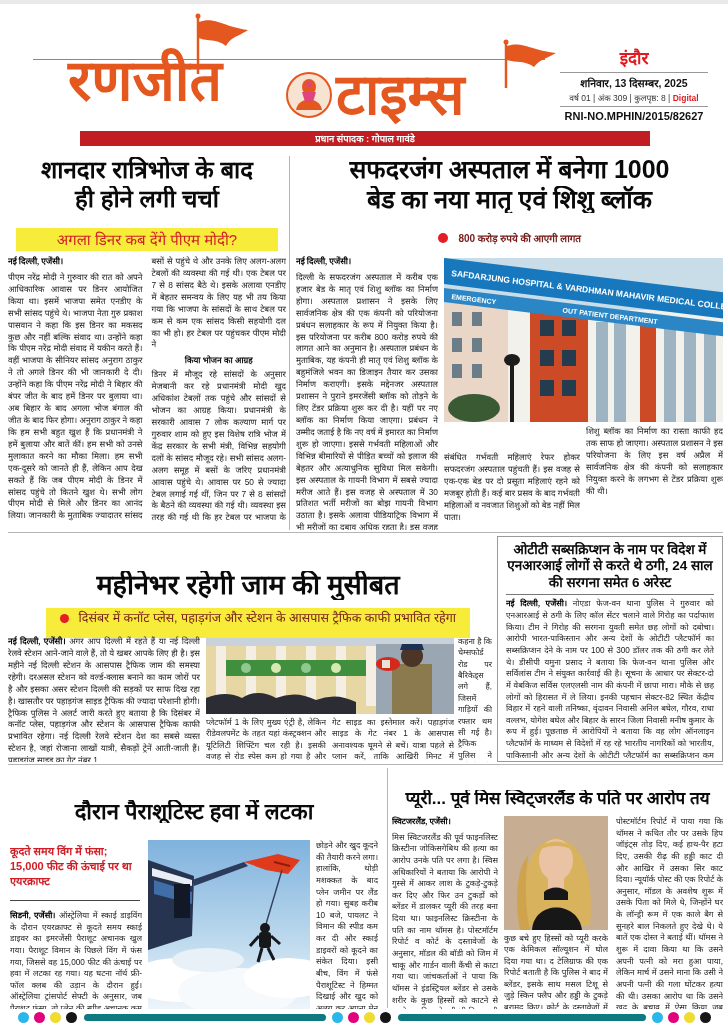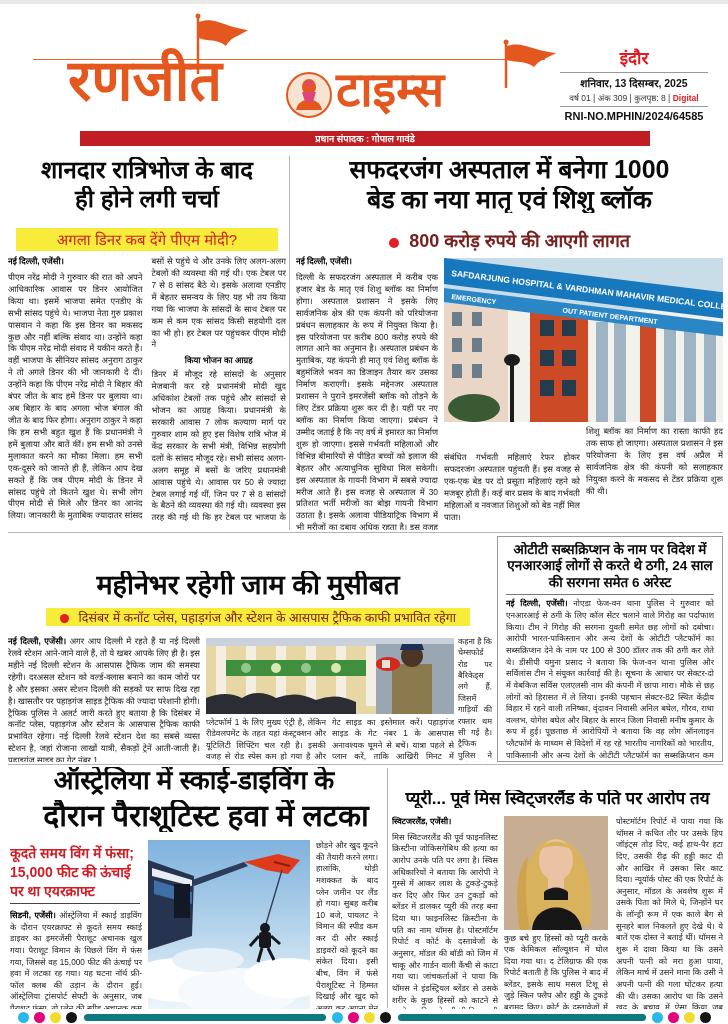--- a/index.html
+++ b/index.html
@@ -1,21 +1,21 @@
 <!DOCTYPE html>
 <html><head>
 <meta charset="utf-8">
 <style>
   html,body{margin:0;padding:0;background:#e9e9e9;}
   .page{position:relative;width:728px;height:1024px;background:#ffffff;margin:4px auto;
         font-family:"Liberation Sans","DejaVu Sans",sans-serif;overflow:hidden;}
   .abs{position:absolute;}
   .hl{font-weight:bold;color:#0a0a0a;text-align:center;line-height:1.06;overflow:hidden;white-space:nowrap;}
   .body-text{font-size:8.4px;line-height:1.42;text-align:justify;color:#1d1d1d;overflow:hidden;}
-  .dl{font-weight:bold;color:#000;}
+  .dl{font-weight:bold;color:#000;font-family:Liberation Serif, serif;}
   .cols2{column-count:2;column-gap:9px;}
   .kicker-y{background:#f8ec3a;color:#d01f26;font-weight:normal;text-align:center;overflow:hidden;white-space:nowrap;}
   .kicker-dark{color:#77201d;font-weight:bold;}
   .bullet{display:inline-block;width:10px;height:10px;border-radius:50%;background:#e31e24;vertical-align:middle;margin-right:6px;}
   .rule-h{background:#b5b5b5;height:1px;}
   .rule-v{background:#b5b5b5;width:1px;}
   .crosshead{font-weight:bold;text-align:center;color:#111;margin:2px 0;}
   .photo{overflow:hidden;background:#dfe8ee;}
   .caption{font-size:8.2px;line-height:1.4;text-align:justify;color:#222;overflow:hidden;}
   .masthead-logo{color:#e4581f;font-weight:bold;white-space:nowrap;overflow:visible;}
@@ -46,32 +46,32 @@
     <div class="abs masthead-logo" style="left:68px;top:48px;font-size:57px;line-height:1;">रणजीत</div>
 
     <svg class="abs" style="left:286px;top:68px;" width="46" height="46" viewBox="0 0 46 46">
       <circle cx="23" cy="23" r="22" fill="#f6e3d2" stroke="#e4581f" stroke-width="2"></circle>
       <ellipse cx="23" cy="15" rx="7" ry="8" fill="#e4581f"></ellipse>
       <path d="M10 38 C12 24, 34 24, 36 38 Z" fill="#e4581f"></path>
       <path d="M16 20 L30 20 L27 30 L19 30 Z" fill="#e0447c"></path>
       <circle cx="23" cy="12" r="3" fill="#e0447c"></circle>
     </svg>
 
-    <div class="abs masthead-logo" style="left:336px;top:62px;font-size:48px;line-height:1;">टाइम्स</div>
+    <div class="abs masthead-logo" style="left:336px;top:62px;font-size:57px;line-height:1;">टाइम्स</div>
 
     <div class="abs info" style="left:548px;top:42px;width:172px;">
       <div style="color:#e11a21;font-weight:bold;font-size:17px;">इंदौर</div>
       <div style="height:1px;background:#999;margin:3px 12px;"></div>
       <div style="font-weight:bold;font-size:10.5px;color:#111;">शनिवार, 13 दिसम्बर, 2025</div>
       <div style="font-size:8.5px;color:#333;margin-top:2px;">
         <span>वर्ष 01 | अंक 309 | कुलपृष्ठ: 8 |</span>
         <span style="color:#e11a21;font-weight:bold;">Digital</span>
       </div>
       <div style="height:1px;background:#999;margin:3px 12px;"></div>
-      <div style="font-weight:bold;font-size:11px;color:#111;">RNI-NO.MPHIN/2024/64585</div>
+      <div style="font-weight:bold;font-size:11px;color:#111;">RNI-NO.MPHIN/2015/82627</div>
     </div>
 
     <div class="abs" style="left:80px;top:127px;width:570px;height:15px;background:#c01e22;">
       <div style="color:#fff;font-weight:bold;font-size:9.5px;line-height:15px;text-align:center;border-radius:6px;">प्रधान संपादक : गोपाल गावंडे</div>
     </div>
   </div>
 
   <div class="abs rule-v" style="left:289px;top:152px;height:374px;"></div>
   <div class="abs rule-h" style="left:8px;top:528px;width:715px;"></div>
   <div class="abs rule-h" style="left:8px;top:760px;width:715px;"></div>
@@ -86,21 +86,21 @@
     <p class="dl">नई दिल्ली, एजेंसी।</p>
     <p>पीएम नरेंद्र मोदी ने गुरुवार की रात को अपने आधिकारिक आवास पर डिनर आयोजित किया था। इसमें भाजपा समेत एनडीए के सभी सांसद पहुंचे थे। भाजपा नेता गुरु प्रकाश पासवान ने कहा कि इस डिनर का मकसद कुछ और नहीं बल्कि संवाद था। उन्होंने कहा कि पीएम नरेंद्र मोदी संवाद में यकीन करते हैं। वहीं भाजपा के सीनियर सांसद अनुराग ठाकुर ने तो अगले डिनर की भी जानकारी दे दी। उन्होंने कहा कि पीएम नरेंद्र मोदी ने बिहार की बंपर जीत के बाद हमें डिनर पर बुलाया था। अब बिहार के बाद अगला भोज बंगाल की जीत के बाद फिर होगा। अनुराग ठाकुर ने कहा कि हम सभी बहुत खुश हैं कि प्रधानमंत्री ने हमें बुलाया और बातें कीं। हम सभी को उनसे मुलाकात करने का मौका मिला। हम सभी एक-दूसरे को जानते ही हैं, लेकिन आप देख सकते हैं कि जब पीएम मोदी के डिनर में सांसद पहुंचे तो कितने खुश थे। सभी लोग पीएम मोदी से मिले और डिनर का आनंद लिया। जानकारी के मुताबिक ज्यादातर सांसद बसों से पहुंचे थे और उनके लिए अलग-अलग टेबलों की व्यवस्था की गई थी। एक टेबल पर 7 से 8 सांसद बैठे थे। इसके अलावा एनडीए में बेहतर समन्वय के लिए यह भी तय किया गया कि भाजपा के सांसदों के साथ टेबल पर कम से कम एक सांसद किसी सहयोगी दल का भी हो। हर टेबल पर पहुंचकर पीएम मोदी ने</p>
     <p class="crosshead">किया भोजन का आग्रह</p>
     <p>डिनर में मौजूद रहे सांसदों के अनुसार मेजबानी कर रहे प्रधानमंत्री मोदी खुद अधिकांश टेबलों तक पहुंचे और सांसदों से भोजन का आग्रह किया। प्रधानमंत्री के सरकारी आवास 7 लोक कल्याण मार्ग पर गुरुवार शाम को हुए इस विशेष रात्रि भोज में केंद्र सरकार के सभी मंत्री, विभिन्न सहयोगी दलों के सांसद मौजूद रहे। सभी सांसद अलग-अलग समूह में बसों के जरिए प्रधानमंत्री आवास पहुंचे थे। आवास पर 50 से ज्यादा टेबल लगाई गई थीं, जिन पर 7 से 8 सांसदों के बैठने की व्यवस्था की गई थी। व्यवस्था इस तरह की गई थी कि हर टेबल पर भाजपा के साथ कम से कम सहयोगी दलों का एक सांसद जरूर मौजूद रहे। सूत्रों के अनुसार प्रधानमंत्री मोदी जिस टेबल पर बैठे थे उस पर पूर्व प्रधानमंत्री एचडी देवेगौड़ा और अन्य सहयोगी दलों के नेता भी मौजूद रहे। सांसदों ने आपस में विभिन्न मुद्दों पर चर्चा की। इनमें संसद के मुद्दे, सड़क के मुद्दे, राजनैतिक मुद्दे, चुनाव नतीजे और आने वाले चुनाव, विपक्षी दलों के मुद्दे भी शामिल रहे। पार्टी के एक प्रमुख नेता ने कहा कि आपसी संवाद, सहयोग और समन्वय को मजबूत करने के लिए यह बेहद महत्वपूर्ण पहल रही। खास बात यह रही कि पूरे कार्यक्रम में कोई भाषण नहीं हुआ और संवाद पर जोर रहा। लगभग 2 घंटे तक चले रात्रि भोज में राजग ने अपनी एकजुटता के प्रदर्शन के साथ साफ किया कि गठबंधन और मजबूती के साथ आगे बढ़ेगा।</p>
   </div>
 
   <div class="abs hl" style="left:296px;top:152px;width:427px;font-size:25px;">सफदरजंग अस्पताल में बनेगा 1000</div>
   <div class="abs hl" style="left:296px;top:182px;width:427px;font-size:25px;">बेड का नया मातृ एवं शिशु ब्लॉक</div>
   <div class="abs" style="left:296px;top:224px;width:427px;text-align:center;">
     <span class="bullet"></span>
-    <span class="kicker-dark" style="font-size:18px;">800 करोड़ रुपये की आएगी लागत</span>
+    <span class="kicker-dark" style="font-size:10px;">800 करोड़ रुपये की आएगी लागत</span>
   </div>
   <div class="abs body-text" style="left:296px;top:252px;width:142px;height:274px;">
     <p class="dl">नई दिल्ली, एजेंसी।</p>
     <p>दिल्ली के सफदरजंग अस्पताल में करीब एक हजार बेड के मातृ एवं शिशु ब्लॉक का निर्माण होगा। अस्पताल प्रशासन ने इसके लिए सार्वजनिक क्षेत्र की एक कंपनी को परियोजना प्रबंधन सलाहकार के रूप में नियुक्त किया है। इस परियोजना पर करीब 800 करोड़ रुपये की लागत आने का अनुमान है। अस्पताल प्रबंधन के मुताबिक, यह कंपनी ही मातृ एवं शिशु ब्लॉक के बहुमंजिले भवन का डिजाइन तैयार कर उसका निर्माण कराएगी। इसके मद्देनजर अस्पताल प्रशासन ने पुराने इमरजेंसी ब्लॉक को तोड़ने के लिए टेंडर प्रक्रिया शुरू कर दी है। यहीं पर नए ब्लॉक का निर्माण किया जाएगा। प्रबंधन ने उम्मीद जताई है कि नए वर्ष में इमारत का निर्माण शुरू हो जाएगा। इससे गर्भवती महिलाओं और विभिन्न बीमारियों से पीड़ित बच्चों को इलाज की बेहतर और अत्याधुनिक सुविधा मिल सकेगी। इस अस्पताल के गायनी विभाग में सबसे ज्यादा मरीज आते हैं। इस वजह से अस्पताल में 30 प्रतिशत भर्ती मरीजों का बोझ गायनी विभाग उठाता है। इसके अलावा पीडियाट्रिक विभाग में भी मरीजों का दबाव अधिक रहता है। इस वजह से इन दोनों विभागों को मिलाकर अस्पताल में करीब 640 बेड आवंटित हैं। इस अस्पताल में वर्ष भर में करीब 27 हजार प्रसव होता है। इस तरह प्रतिदिन औसतन 70 से 75 प्रसव होता है। इसका कारण यह है कि दिल्ली के अलावा एनसीआर से हाई रिस्क प्रेग्नेंसी से</p>
   </div>
 
   <div class="abs photo" style="left:444px;top:254px;width:279px;height:164px;">
     <svg width="279" height="164" viewBox="0 0 279 164">
       <rect width="279" height="164" fill="#c9dde9"></rect>
       <rect x="0" y="46" width="64" height="118" fill="#e9d6c6"></rect>
@@ -135,25 +135,25 @@
       </g>
       <ellipse cx="30" cy="150" rx="26" ry="14" fill="#3a5a34"></ellipse>
       <rect x="66" y="104" width="4" height="60" fill="#1c1c1c"></rect>
       <ellipse cx="68" cy="102" rx="8" ry="6" fill="#1c1c1c"></ellipse>
     </svg>
   </div>
   <div class="abs body-text" style="left:444px;top:448px;width:136px;height:104px;">
     <p>संबंधित गर्भवती महिलाएं रेफर होकर सफदरजंग अस्पताल पहुंचती हैं। इस वजह से एक-एक बेड पर दो प्रसूता महिलाएं रहने को मजबूर होती हैं। कई बार प्रसव के बाद गर्भवती महिलाओं व नवजात शिशुओं को बेड नहीं मिल पाता।</p>
   </div>
   <div class="abs body-text" style="left:586px;top:422px;width:137px;height:104px;">
-    <p>शिशु ब्लॉक का निर्माण का रास्ता काफी हद तक साफ हो जाएगा। अस्पताल प्रशासन ने इस परियोजना के लिए इस वर्ष अप्रैल में सार्वजनिक क्षेत्र की कंपनी को सलाहकार नियुक्त करने के मकसद से टेंडर प्रक्रिया शुरू की थी।</p>
+    <p>शिशु ब्लॉक का निर्माण का रास्ता काफी हद तक साफ हो जाएगा। अस्पताल प्रशासन ने इस परियोजना के लिए इस वर्ष अप्रैल में सार्वजनिक क्षेत्र की कंपनी को सलाहकार नियुक्त करने के लगभग से टेंडर प्रक्रिया शुरू की थी।</p>
   </div>
 
   <div class="abs hl" style="left:8px;top:567px;width:480px;font-size:27px;">महीनेभर रहेगी जाम की मुसीबत</div>
-  <div class="abs kicker-y" style="left:46px;top:604px;width:424px;height:18px;font-size:12.5px;line-height:21px;color:#77201d;">
+  <div class="abs kicker-y" style="left:46px;top:604px;width:424px;height:30px;font-size:12.5px;line-height:21px;color:#77201d;">
     <span class="bullet" style="width:9px;height:9px;"></span>
     <span>दिसंबर में कनॉट प्लेस, पहाड़गंज और स्टेशन के आसपास ट्रैफिक काफी प्रभावित रहेगा</span>
   </div>
   <div class="abs body-text" style="left:8px;top:632px;width:192px;height:126px;">
     <p><span class="dl">नई दिल्ली, एजेंसी।</span>
        <span>अगर आप दिल्ली में रहते हैं या नई दिल्ली रेलवे स्टेशन आने-जाने वाले हैं, तो ये खबर आपके लिए ही है। इस महीने नई दिल्ली स्टेशन के आसपास ट्रैफिक जाम की समस्या रहेगी। दरअसल स्टेशन को वर्ल्ड-क्लास बनाने का काम जोरों पर है और इसका असर स्टेशन दिल्ली की सड़कों पर साफ दिख रहा है। खासतौर पर पहाड़गंज साइड ट्रैफिक की ज्यादा परेशानी होगी। ट्रैफिक पुलिस ने अलर्ट जारी करते हुए बताया है कि दिसंबर में कनॉट प्लेस, पहाड़गंज और स्टेशन के आसपास ट्रैफिक काफी प्रभावित रहेगा। नई दिल्ली रेलवे स्टेशन देश का सबसे व्यस्त स्टेशन है, जहां रोजाना लाखों यात्री, सैकड़ों ट्रेनें आती-जाती हैं। पहाड़गंज साइड का गेट नंबर 1</span></p>
   </div>
 
   <div class="abs photo" style="left:206px;top:634px;width:248px;height:76px;">
     <svg width="248" height="76" viewBox="0 0 248 76">
@@ -190,23 +190,22 @@
   </div>
 
   <div class="abs" style="left:497px;top:532px;width:226px;height:226px;border:1px solid #9a9a9a;box-sizing:border-box;padding:5px 8px;overflow:hidden;">
     <div class="hl" style="font-size:13.5px;line-height:1.22;white-space:normal;border-bottom:1px solid #777;padding-bottom:3px;margin-bottom:3px;">ओटीटी सब्सक्रिप्शन के नाम पर विदेश में एनआरआई लोगों से करते थे ठगी, 24 साल की सरगना समेत 6 अरेस्ट</div>
     <div class="body-text" style="font-size:8.2px;">
       <span class="dl">नई दिल्ली, एजेंसी।</span>
       <span>नोएडा फेज-वन थाना पुलिस ने गुरुवार को एनआरआई से ठगी के लिए कॉल सेंटर चलाने वाले गिरोह का पर्दाफाश किया। टीम ने गिरोह की सरगना युवती समेत छह लोगों को दबोचा। आरोपी भारत-पाकिस्तान और अन्य देशों के ओटीटी प्लैटफॉर्म का सब्सक्रिप्शन देने के नाम पर 100 से 300 डॉलर तक की ठगी कर लेते थे। डीसीपी यमुना प्रसाद ने बताया कि फेज-वन थाना पुलिस और सर्विलांस टीम ने संयुक्त कार्रवाई की है। सूचना के आधार पर सेक्टर-दो में वेबकिज सर्विस एलएलसी नाम की कंपनी में छापा मारा। मौके से छह लोगों को हिरासत में ले लिया। इनकी पहचान सेक्टर-82 स्थित केंद्रीय विहार में रहने वाली तनिष्का, वृंदावन निवासी अनिल बघेल, गौरव, राधा वल्लभ, योगेश बघेल और बिहार के सारन जिला निवासी मनीष कुमार के रूप में हुई। पूछताछ में आरोपियों ने बताया कि वह लोग ऑनलाइन प्लैटफॉर्म के माध्यम से विदेशों में रह रहे भारतीय नागरिकों को भारतीय, पाकिस्तानी और अन्य देशों के ओटीटी प्लैटफॉर्म का सब्सक्रिप्शन कम दामों में अवैध रूप से उपलब्ध कराते हैं। आरोपी अपनी कंपनी के नाम पर विदेश में रहने वाले भारतीय नागरिकों को ओटीटी प्लैटफॉर्म के विभिन्न सब्सक्रिप्शन चैनलों के कंटेंट को बिना किसी लाइसेंस के रिकॉर्ड करते हैं। इसके बाद उसकी कॉपी को प्रसारित करते हैं, जैसे कि उपभोक्ता को वैध रूप से सब्सक्रिप्शन दिया जा रहा हो।</span>
     </div>
   </div>
 
-  <div class="abs hl" style="left:8px;top:763px;width:372px;font-size:26px;">ऑस्ट्रेलिया में स्काई-डाइविंग के</div>
-  <div class="abs hl" style="left:20px;top:796px;width:372px;font-size:30px;text-align:center;">दौरान पैराशूटिस्ट हवा में लटका</div>
-  <div class="abs" style="left:10px;top:840px;width:130px;color:#d01c24;font-weight:bold;font-size:14px;line-height:1.35;border-bottom:1px solid #444;padding-bottom:2px;overflow:hidden;">कूदते समय विंग में फंसा; 15,000 फीट की ऊंचाई पर था एयरक्राफ्ट</div>
+  <div class="abs hl" style="left:8px;top:796px;width:372px;font-size:22px;text-align:center;">दौरान पैराशूटिस्ट हवा में लटका</div>
+  <div class="abs" style="left:10px;top:840px;width:130px;color:#d01c24;font-weight:bold;font-size:11px;line-height:1.35;border-bottom:1px solid #444;padding-bottom:11px;overflow:hidden;">कूदते समय विंग में फंसा; 15,000 फीट की ऊंचाई पर था एयरक्राफ्ट</div>
   <div class="abs body-text" style="left:10px;top:906px;width:132px;height:99px;font-size:8.2px;">
     <p><span class="dl">सिडनी, एजेंसी।</span>
        <span>ऑस्ट्रेलिया में स्काई डाइविंग के दौरान एयरक्राफ्ट से कूदते समय स्काई डाइवर का इमरजेंसी पैराशूट अचानक खुल गया। पैराशूट विमान के पिछले विंग में फंस गया, जिससे वह 15,000 फीट की ऊंचाई पर हवा में लटका रह गया। यह घटना नॉर्थ फ्री-फॉल क्लब की उड़ान के दौरान हुई। ऑस्ट्रेलिया ट्रांसपोर्ट सेफ्टी के अनुसार, जब पैराशूट फंसा, तो प्लेन की स्पीड अचानक कम हो गई, जिससे पायलट को लगा कि प्लेन रुक गया है। इसी समय 13 पैराशूटिस्ट को एयरक्राफ्ट</span></p>
   </div>
 
   <div class="abs photo" style="left:148px;top:836px;width:162px;height:169px;">
     <svg width="162" height="169" viewBox="0 0 162 169">
       <defs>
         <linearGradient id="sky" x1="0" y1="0" x2="0" y2="1">
           <stop offset="0" stop-color="#7fb2dd"></stop>

